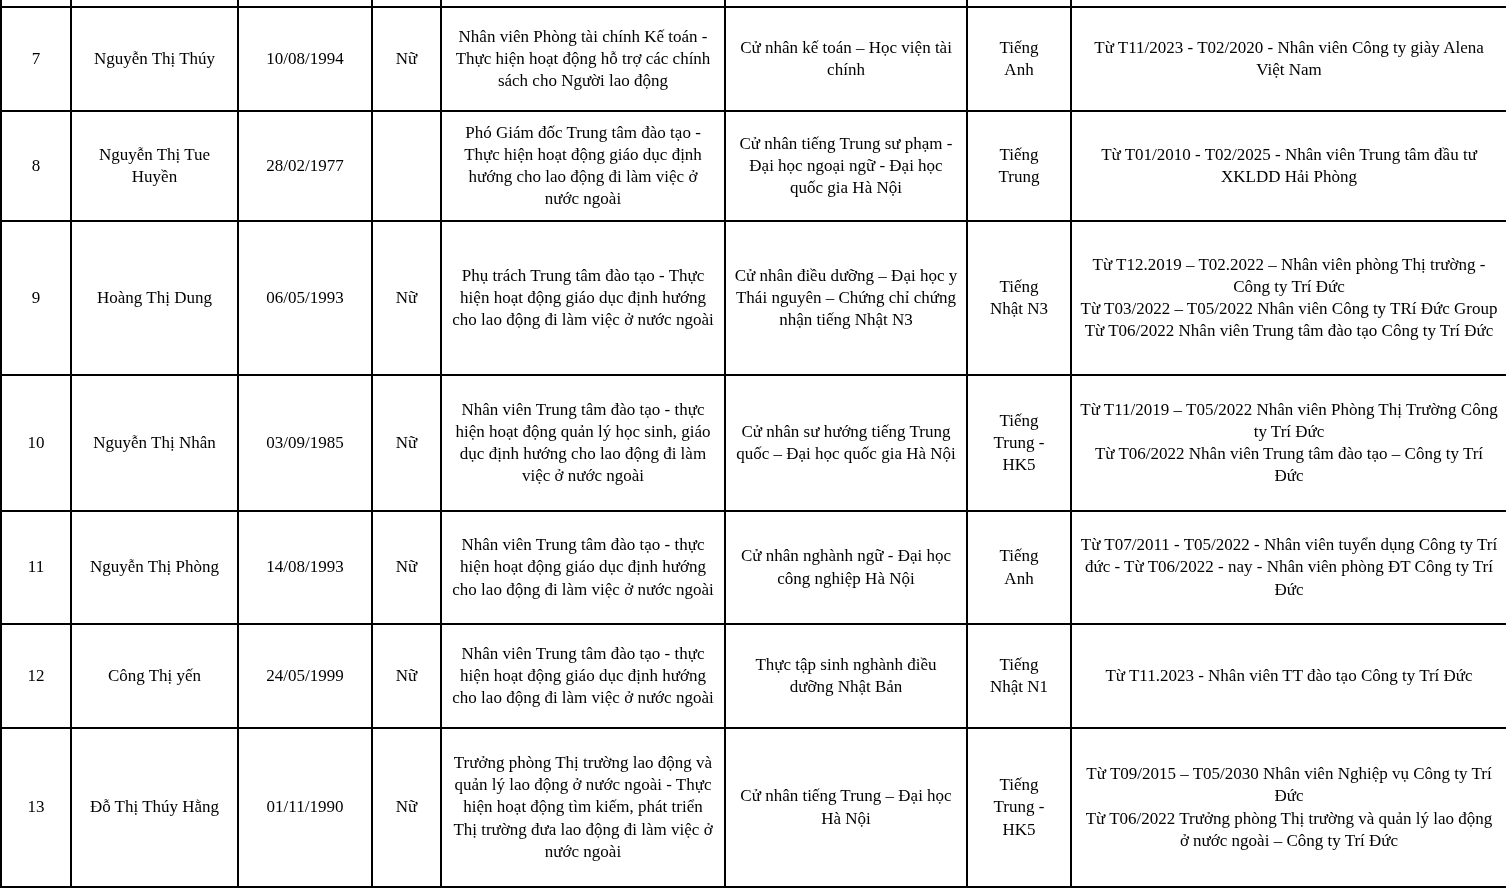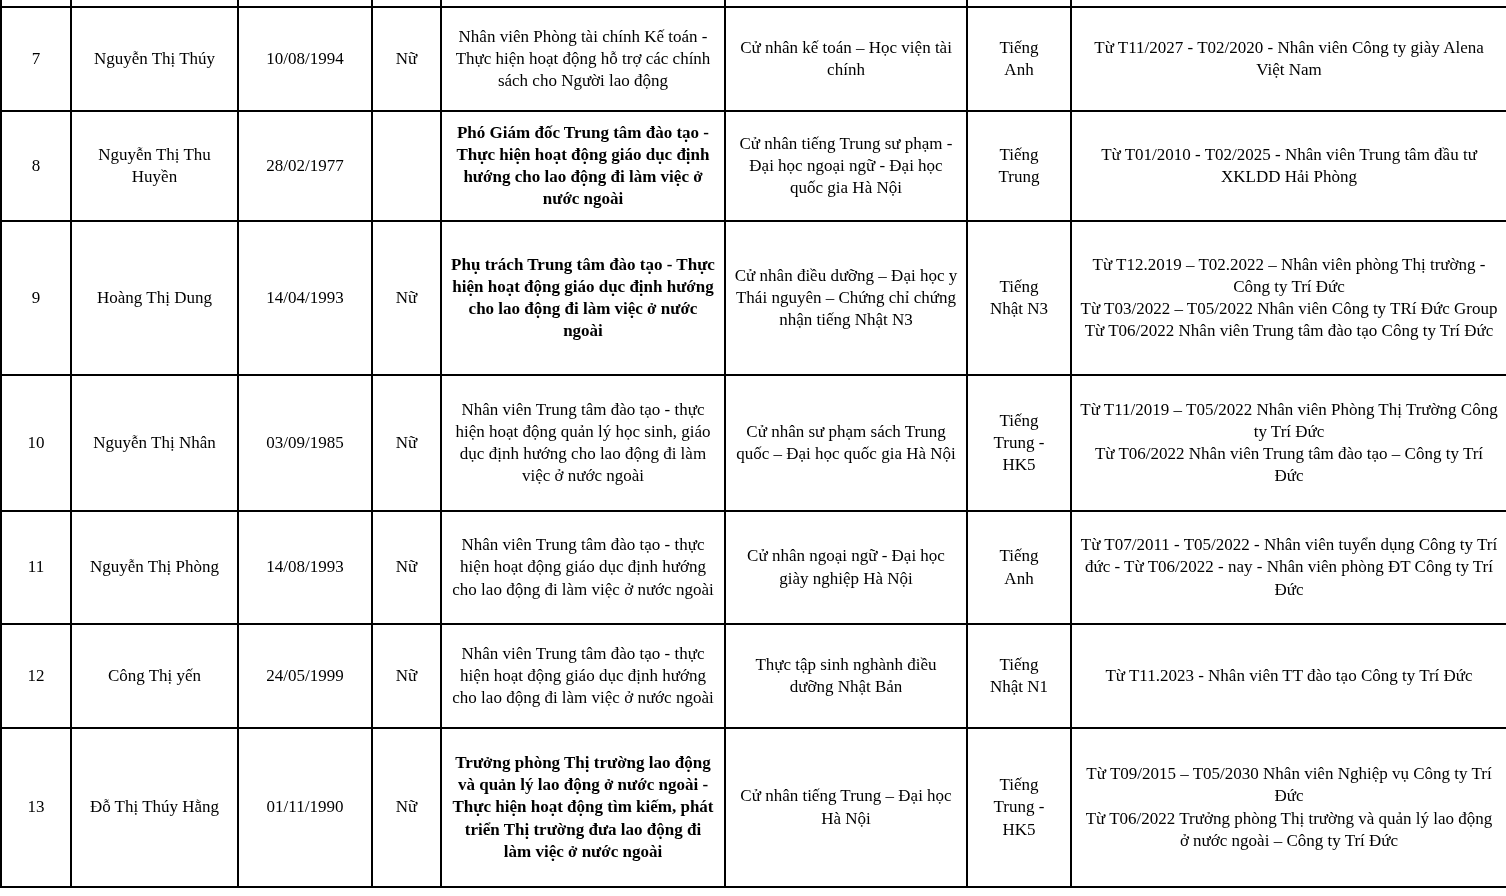--- a/index.html
+++ b/index.html
@@ -26,21 +26,21 @@
     text-align: center;
     vertical-align: middle;
     padding: 4px 8px;
     font-size: 17px;
     line-height: 1.3;
     white-space: pre-line;
     box-sizing: border-box;
     overflow: hidden;
     word-wrap: break-word;
   }
-  td.bold { font-weight: bold; }
+  td.bold { font-weight: normal; }
   tr.spacer td { padding: 0; }
 </style>
 </head>
 <body>
 
 <div class="viewport">
   <table class="doc-table">
     <colgroup>
       <col style="width:70px">
       <col style="width:167px">
@@ -66,70 +66,70 @@
 
     <tr style="height:104px">
       <td>7</td>
       <td>Nguyễn Thị Thúy</td>
       <td>10/08/1994</td>
       <td>Nữ</td>
       <td>Nhân viên Phòng tài chính Kế toán - Thực hiện hoạt động hỗ trợ các chính sách cho Người lao động</td>
       <td>Cử nhân kế toán –  Học viện tài chính</td>
       <td>Tiếng
 Anh</td>
-      <td>Từ T11/2027 - T02/2020 - Nhân viên Công ty giày Alena Việt Nam</td>
+      <td>Từ T11/2023 - T02/2020 - Nhân viên Công ty giày Alena Việt Nam</td>
     </tr>
 
     <tr style="height:110px">
       <td>8</td>
-      <td>Nguyễn Thị Thu Huyền</td>
+      <td>Nguyễn Thị Tue Huyền</td>
       <td>28/02/1977</td>
       <td></td>
       <td class="bold">Phó Giám đốc Trung tâm đào tạo -Thực hiện hoạt động giáo dục định hướng cho lao động đi làm việc ở nước ngoài</td>
       <td>Cử nhân tiếng Trung sư phạm - Đại học ngoại ngữ - Đại học quốc gia Hà Nội</td>
       <td>Tiếng
 Trung</td>
       <td>Từ T01/2010 - T02/2025 - Nhân viên Trung tâm đầu tư XKLDD Hải Phòng</td>
     </tr>
 
     <tr style="height:154px">
       <td>9</td>
       <td>Hoàng Thị Dung</td>
-      <td>14/04/1993</td>
+      <td>06/05/1993</td>
       <td>Nữ</td>
       <td class="bold">Phụ trách Trung tâm đào tạo - Thực hiện hoạt động giáo dục định hướng cho lao động đi làm việc ở nước ngoài</td>
       <td>Cử nhân điều dưỡng – Đại học y Thái nguyên – Chứng chỉ chứng nhận tiếng Nhật N3</td>
       <td>Tiếng
 Nhật N3</td>
       <td>Từ T12.2019 – T02.2022 – Nhân viên phòng Thị trường - Công ty Trí Đức
 Từ T03/2022 – T05/2022 Nhân viên Công ty TRí Đức Group
 Từ T06/2022 Nhân viên Trung tâm đào tạo Công ty Trí Đức</td>
     </tr>
 
     <tr style="height:136px">
       <td>10</td>
       <td>Nguyễn Thị Nhân</td>
       <td>03/09/1985</td>
       <td>Nữ</td>
       <td>Nhân viên Trung tâm đào tạo - thực hiện hoạt động quản lý học sinh, giáo dục định hướng cho lao động đi làm việc ở nước ngoài</td>
-      <td>Cử nhân sư phạm sách Trung quốc – Đại học quốc gia Hà Nội</td>
+      <td>Cử nhân sư hướng tiếng Trung quốc – Đại học quốc gia Hà Nội</td>
       <td>Tiếng
 Trung -
 HK5</td>
       <td>Từ T11/2019 – T05/2022 Nhân viên Phòng Thị Trường Công ty Trí Đức
 Từ T06/2022 Nhân viên Trung tâm đào tạo – Công ty Trí Đức</td>
     </tr>
 
     <tr style="height:113px">
       <td>11</td>
       <td>Nguyễn Thị Phòng</td>
       <td>14/08/1993</td>
       <td>Nữ</td>
       <td>Nhân viên Trung tâm đào tạo - thực hiện hoạt động giáo dục định hướng cho lao động đi làm việc ở nước ngoài</td>
-      <td>Cử nhân ngoại ngữ - Đại học giày nghiệp Hà Nội</td>
+      <td>Cử nhân nghành ngữ - Đại học công nghiệp Hà Nội</td>
       <td>Tiếng
 Anh</td>
       <td>Từ T07/2011 - T05/2022 - Nhân viên tuyển dụng Công ty Trí đức - Từ T06/2022 - nay - Nhân viên phòng ĐT Công ty Trí Đức</td>
     </tr>
 
     <tr style="height:104px">
       <td>12</td>
       <td>Công Thị yến</td>
       <td>24/05/1999</td>
       <td>Nữ</td>

